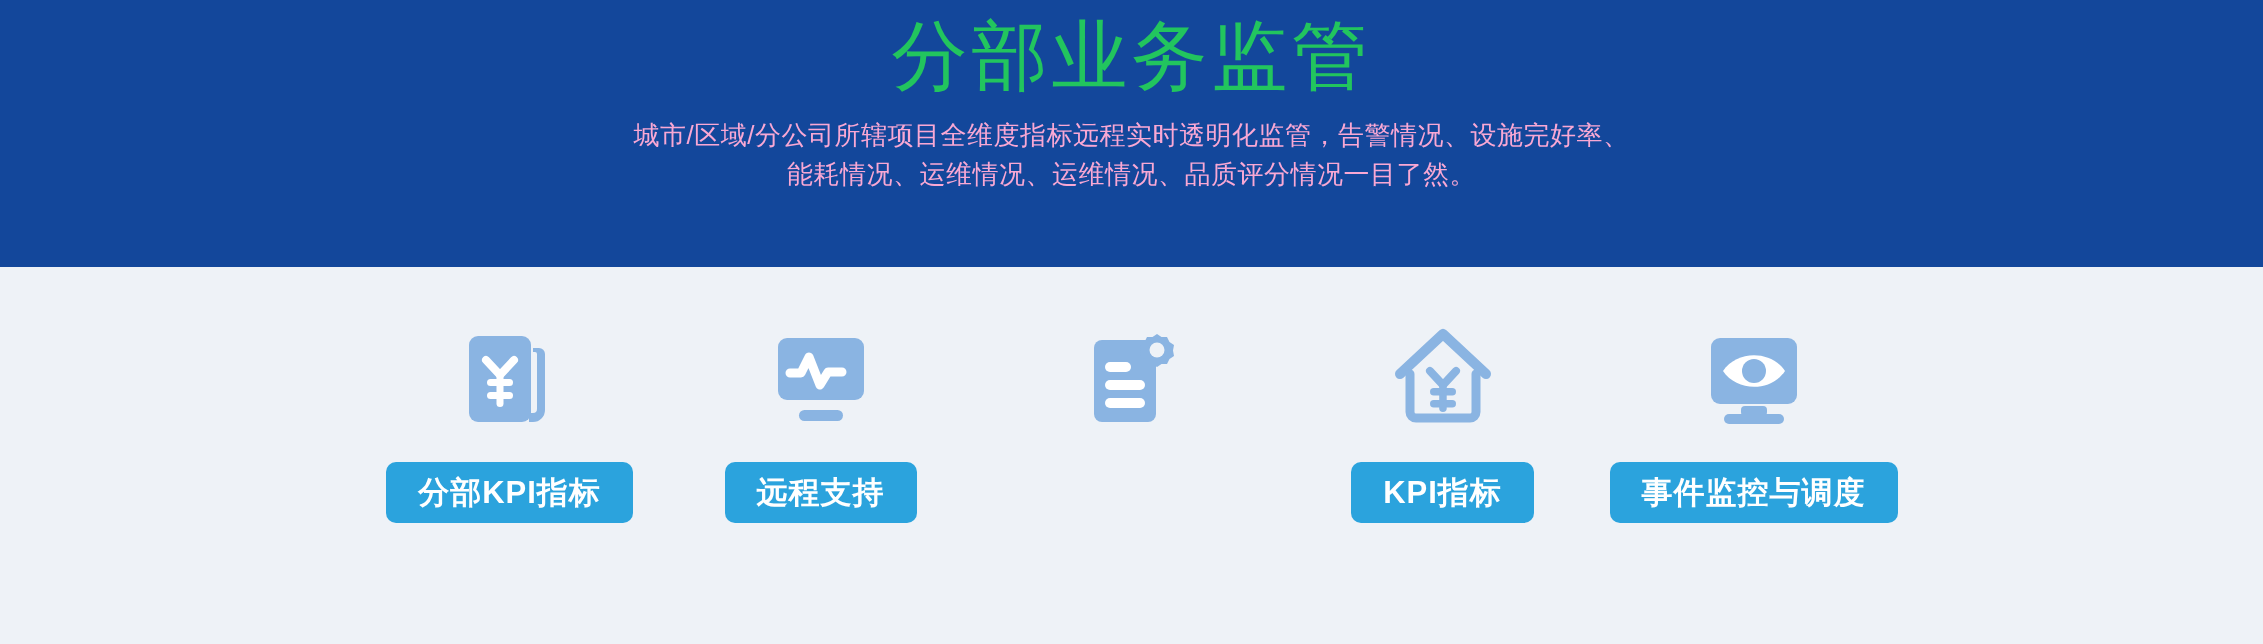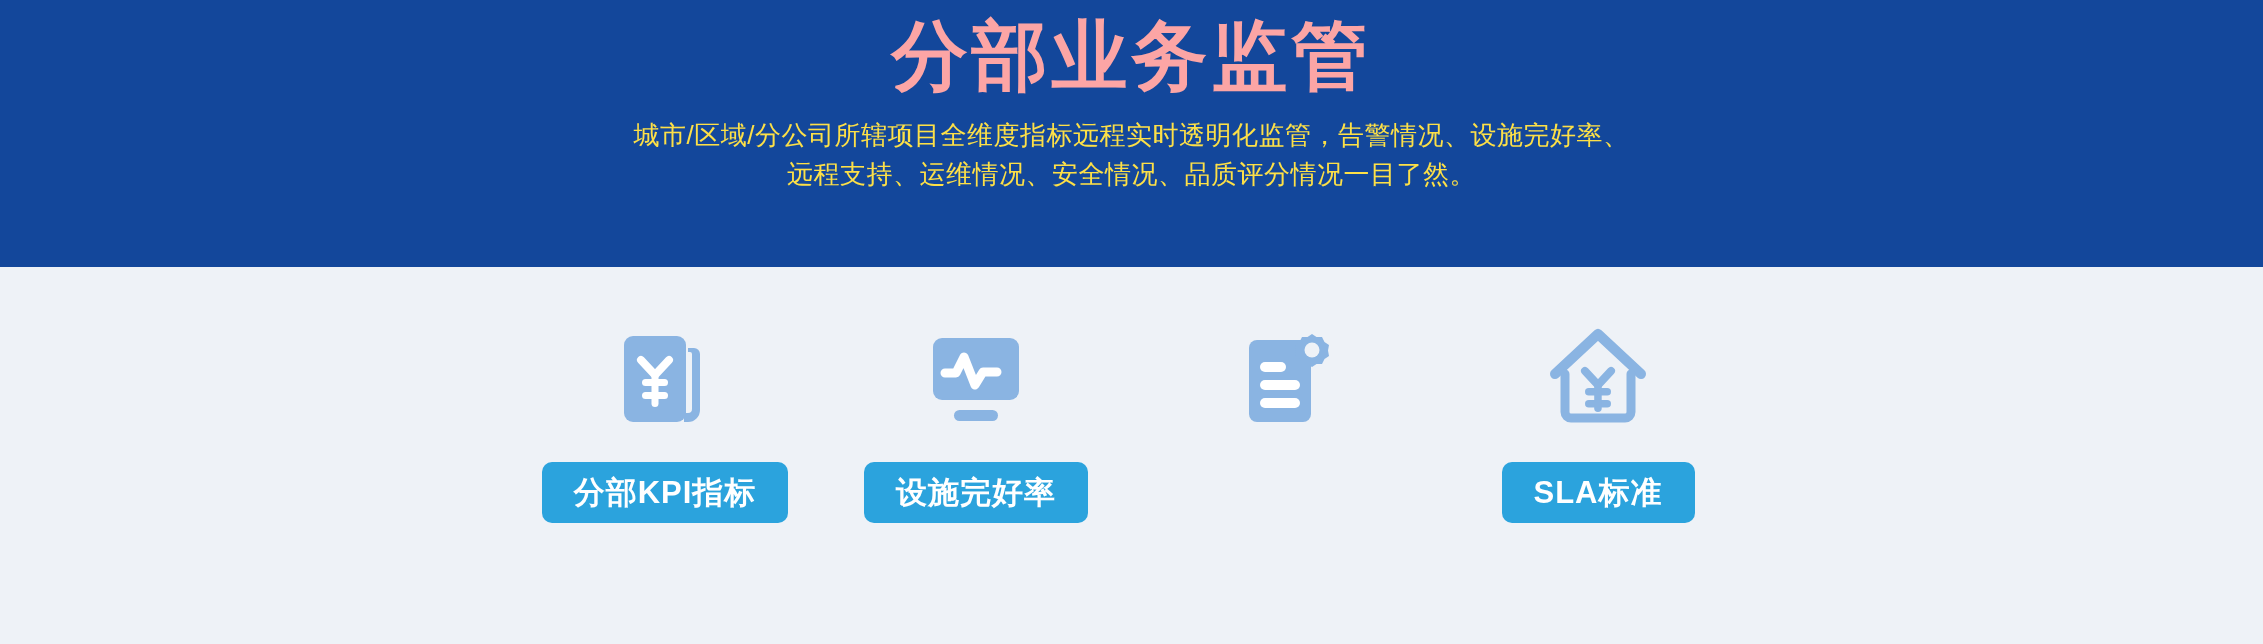--- a/index.html
+++ b/index.html
@@ -27,33 +27,33 @@
     top: 0;
     width: 2263px;
     height: 267px;
     background: #13479b;
     box-sizing: border-box;
     text-align: center;
   }
   .header-title {
     margin: 0;
     padding: 0;
-    color: #fca5a5;
+    color: #22c55e;
     font-size: 76px;
-    font-weight: bold;
+    font-weight: normal;
     letter-spacing: 4px;
     line-height: 1;
     padding-top: 18px;
     white-space: nowrap;
   }
   .header-sub {
     margin: 0 auto;
     padding-top: 22px;
     width: 1420px;
-    color: #fde047;
+    color: #f9a8d4;
     font-size: 26px;
     font-weight: normal;
     line-height: 1.5;
     letter-spacing: 0.5px;
   }
   .header-sub-line {
     display: block;
   }
 
   
@@ -114,21 +114,21 @@
 </style>
 </head>
 <body>
 
 <div id="page">
 
   <div class="header">
     <h1 class="header-title">分部业务监管</h1>
     <div class="header-sub">
       <span class="header-sub-line">城市/区域/分公司所辖项目全维度指标远程实时透明化监管，告警情况、设施完好率、</span>
-      <span class="header-sub-line">远程支持、运维情况、安全情况、品质评分情况一目了然。</span>
+      <span class="header-sub-line">能耗情况、运维情况、运维情况、品质评分情况一目了然。</span>
     </div>
   </div>
 
   <div class="content">
     <div class="cards">
 
       <div class="card">
         <span class="card-icon">
           <svg width="110" height="110" viewBox="0 0 110 110" aria-hidden="true">
             <rect x="14" y="12" width="62" height="86" rx="9" fill="#8ab4e2"></rect>
@@ -143,21 +143,21 @@
       </div>
 
       <div class="card">
         <span class="card-icon">
           <svg width="110" height="110" viewBox="0 0 110 110" aria-hidden="true">
             <rect x="12" y="14" width="86" height="62" rx="9" fill="#8ab4e2"></rect>
             <rect x="33" y="86" width="44" height="11" rx="5.5" fill="#8ab4e2"></rect>
             <path d="M24 49 h11 l8 -16 l11 28 l8 -13 h14" fill="none" stroke="#ffffff" stroke-width="9" stroke-linecap="round" stroke-linejoin="round"></path>
           </svg>
         </span>
-        <button class="card-button">设施完好率</button>
+        <button class="card-button">远程支持</button>
       </div>
 
       <div class="card">
         <span class="card-icon">
           <svg width="110" height="110" viewBox="0 0 110 110" aria-hidden="true">
             <rect x="17" y="16" width="62" height="82" rx="8" fill="#8ab4e2"></rect>
             <path d="M80 10 l4.5 3 l5.5 0 l2.5 5 l4.5 3 l-1 5.5 l1 5.5 l-4.5 3 l-2.5 5 l-5.5 0 l-4.5 3 l-4.5 -3 l-5.5 0 l-2.5 -5 l-4.5 -3 l1 -5.5 l-1 -5.5 l4.5 -3 l2.5 -5 l5.5 0 z" fill="#8ab4e2"></path>
             <circle cx="80" cy="26" r="7.5" fill="#eef2f7"></circle>
             <rect x="28" y="38" width="26" height="10" rx="5" fill="#ffffff"></rect>
             <rect x="28" y="56" width="40" height="10" rx="5" fill="#ffffff"></rect>
@@ -170,22 +170,34 @@
         <span class="card-icon">
           <svg width="110" height="110" viewBox="0 0 110 110" aria-hidden="true">
             <path d="M12 50 L55 10 L98 50" fill="none" stroke="#8ab4e2" stroke-width="10" stroke-linecap="round" stroke-linejoin="round"></path>
             <path d="M22 50 v38 a6 6 0 0 0 6 6 h54 a6 6 0 0 0 6 -6 v-38" fill="none" stroke="#8ab4e2" stroke-width="9" stroke-linecap="round" stroke-linejoin="round"></path>
             <path d="M42 47 l13 14 l13 -14" fill="none" stroke="#8ab4e2" stroke-width="8" stroke-linecap="round" stroke-linejoin="round"></path>
             <rect x="42" y="64" width="26" height="7.5" rx="3.75" fill="#8ab4e2"></rect>
             <rect x="42" y="76" width="26" height="7.5" rx="3.75" fill="#8ab4e2"></rect>
             <rect x="51.2" y="58" width="7.5" height="30" rx="3.75" fill="#8ab4e2"></rect>
           </svg>
         </span>
-        <button class="card-button">SLA标准</button>
-      </div>
-
-
-
+        <button class="card-button">KPI指标</button>
+      </div>
+
+
+
+      <div class="card">
+        <span class="card-icon">
+          <svg width="110" height="110" viewBox="0 0 110 110" aria-hidden="true">
+            <rect x="12" y="14" width="86" height="66" rx="9" fill="#8ab4e2"></rect>
+            <path d="M24 47 C 38 26, 72 26, 86 47 C 72 68, 38 68, 24 47 Z" fill="#ffffff"></path>
+            <circle cx="55" cy="47" r="12" fill="#8ab4e2"></circle>
+            <rect x="42" y="82" width="26" height="10" rx="4" fill="#8ab4e2"></rect>
+            <rect x="25" y="90" width="60" height="10" rx="5" fill="#8ab4e2"></rect>
+          </svg>
+        </span>
+        <button class="card-button">事件监控与调度</button>
+      </div>
 
     </div>
   </div>
 
 </div>
 
 </body></html>

